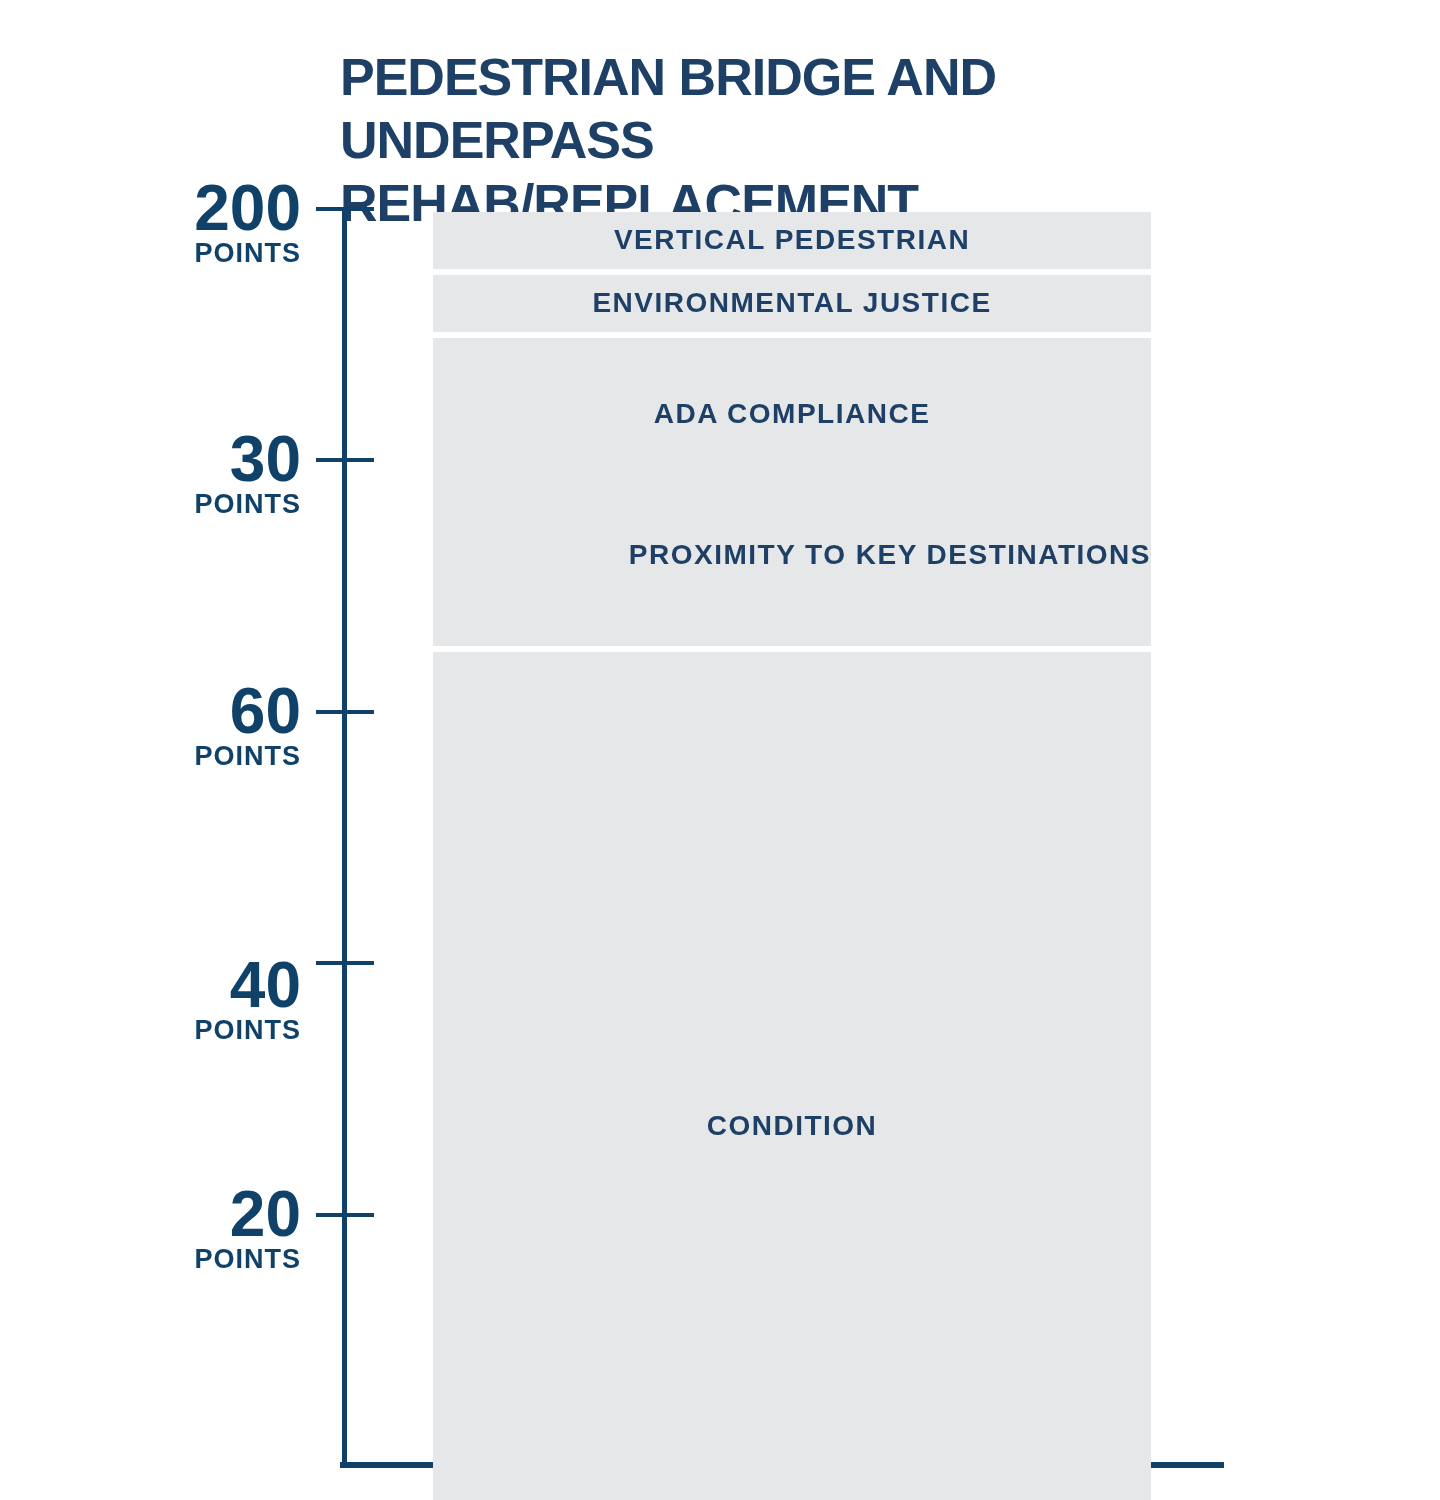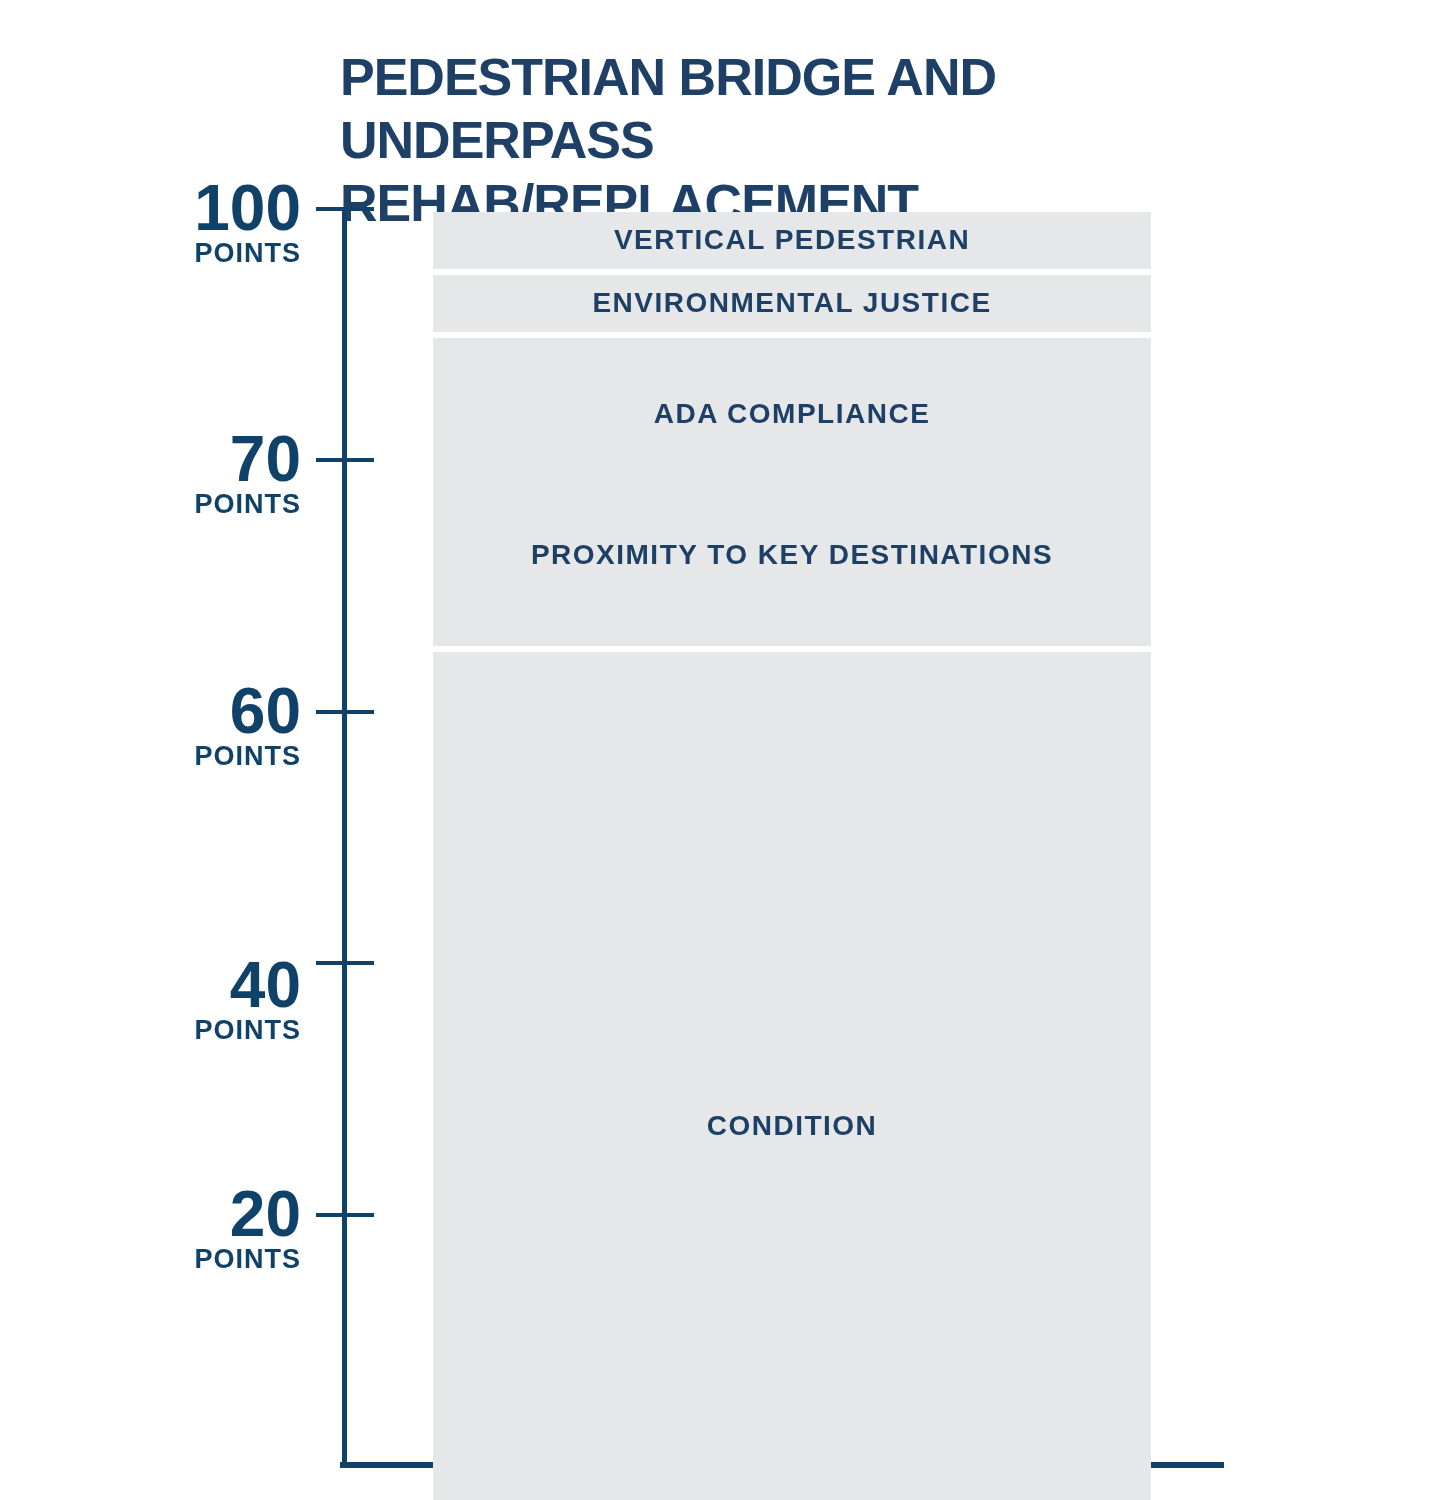--- a/index.html
+++ b/index.html
@@ -94,26 +94,26 @@
 <div class="canvas">
 
   <div class="chart-title">
     <div>PEDESTRIAN BRIDGE AND</div>
     <div>UNDERPASS REHAB/REPLACEMENT</div>
   </div>
 
   <div id="axis-layer">
       <div class="tick-line" style="top: 207px;"></div>
       <div class="tick-label" style="top: 179px;">
-        <div class="tick-num">100</div>
+        <div class="tick-num">200</div>
         <div class="tick-unit">POINTS</div>
       </div>
       <div class="tick-line" style="top: 458.4px;"></div>
       <div class="tick-label" style="top: 430.4px;">
-        <div class="tick-num">70</div>
+        <div class="tick-num">30</div>
         <div class="tick-unit">POINTS</div>
       </div>
       <div class="tick-line" style="top: 709.8px;"></div>
       <div class="tick-label" style="top: 681.8px;">
         <div class="tick-num">60</div>
         <div class="tick-unit">POINTS</div>
       </div>
       <div class="tick-line" style="top: 961.2px;"></div>
       <div class="tick-label" style="top: 956px;">
         <div class="tick-num">40</div>
@@ -132,21 +132,21 @@
   <div id="bar-stack" class="bar-stack">
       <div class="segment" style="top: 212px; height: 56.85px;">
         <div class="segment-label">VERTICAL PEDESTRIAN</div>
       </div>
       <div class="segment" style="top: 274.85px; height: 56.85px;">
         <div class="segment-label">ENVIRONMENTAL JUSTICE</div>
       </div>
       <div class="segment" style="top: 337.7px; height: 152px;">
         <div class="segment-label">ADA COMPLIANCE</div>
       </div>
-      <div class="segment" style="top: 463.4px; height: 182.55px;">
+      <div class="segment" style="top: 463.4px; height: 182.55px; justify-content: flex-end;">
         <div class="segment-label">PROXIMITY TO KEY DESTINATIONS</div>
       </div>
       <div class="segment" style="top: 651.95px; height: 949px;">
         <div class="segment-label">CONDITION</div>
       </div>
     </div>
 
 </div>
 
 </body></html>

